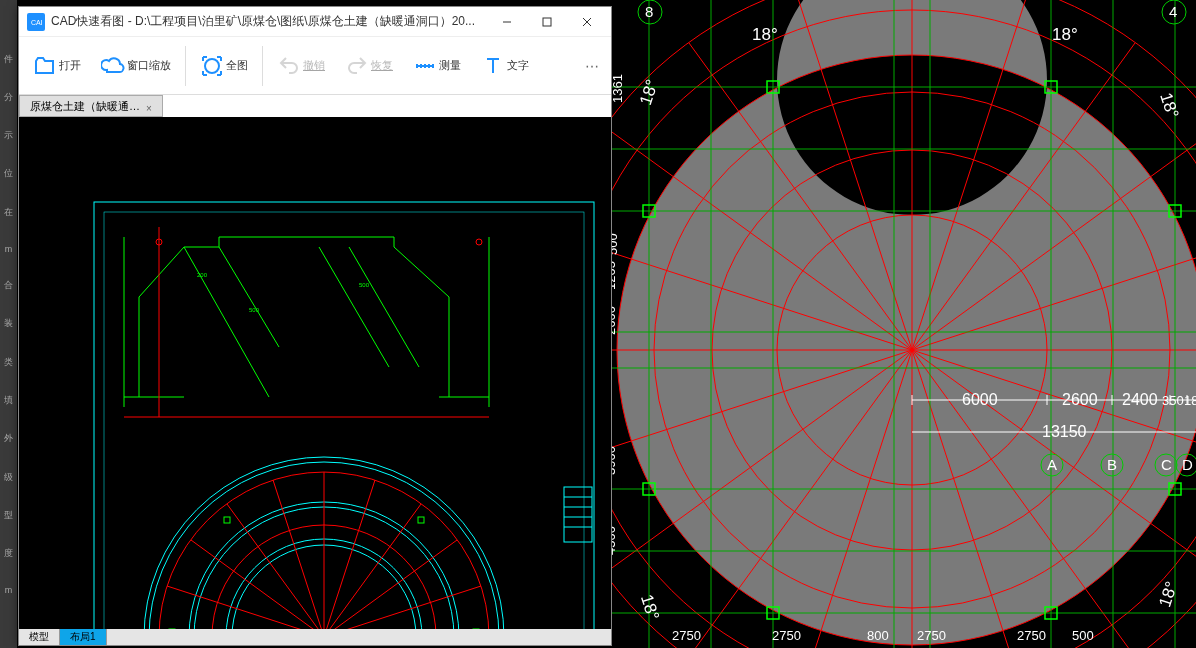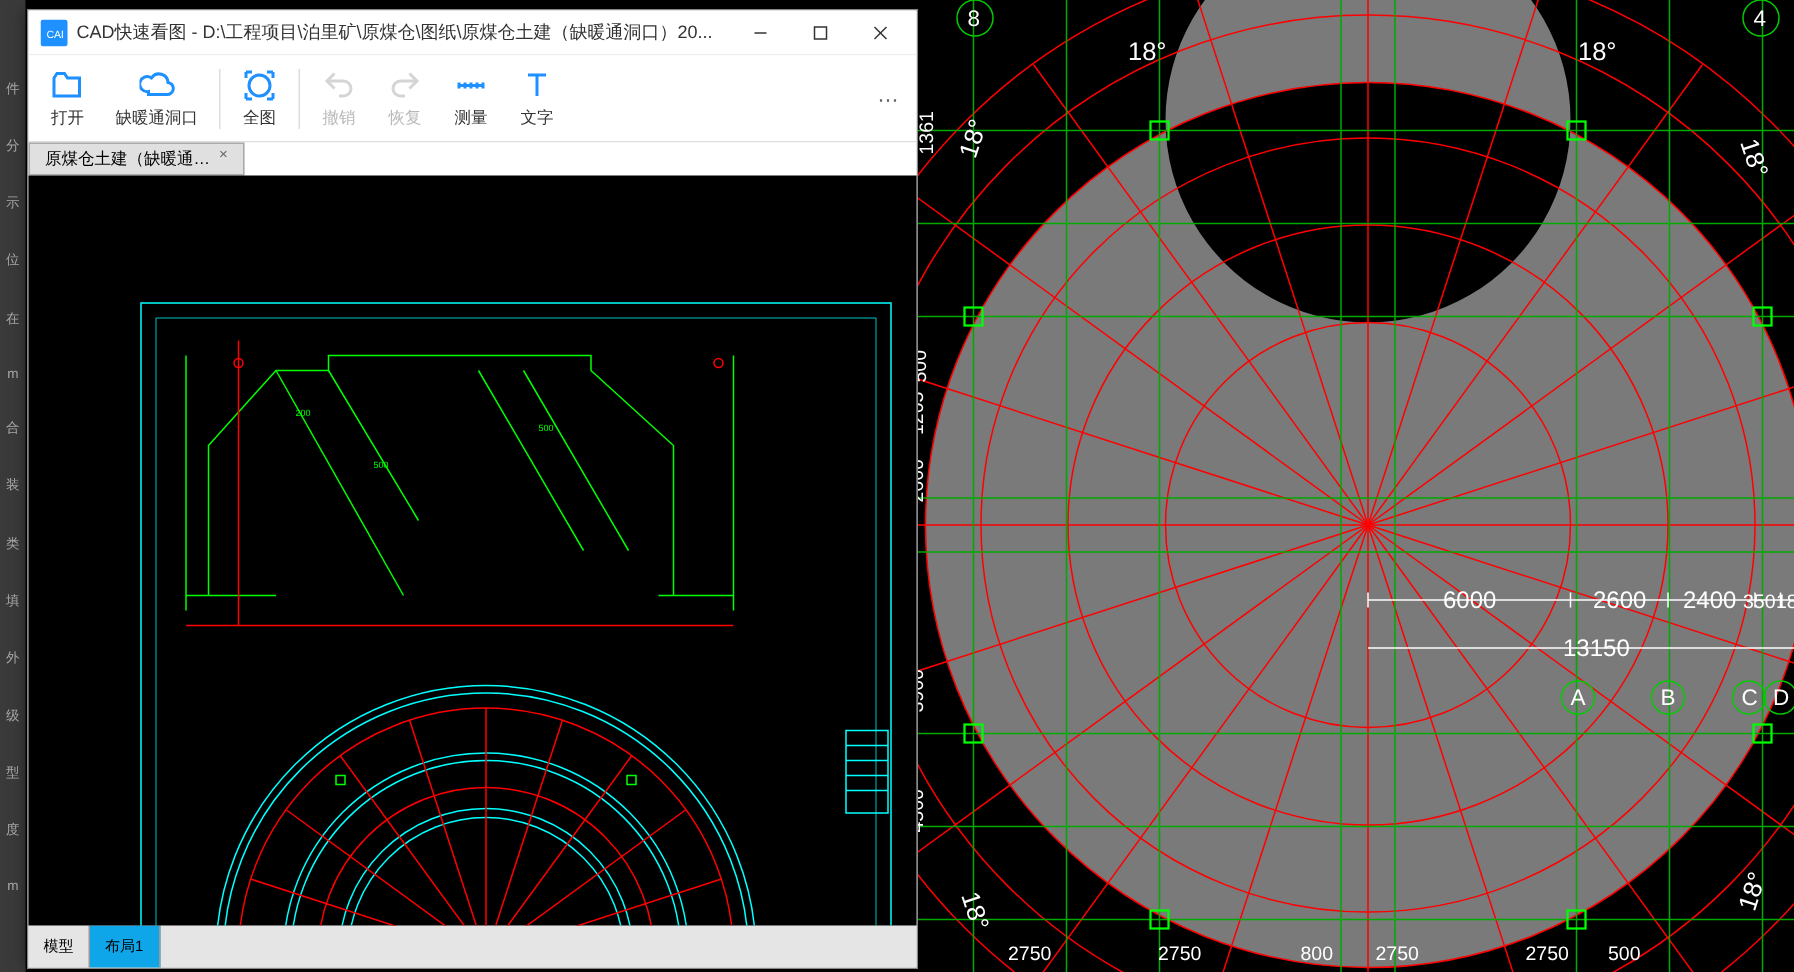--- a/index.html
+++ b/index.html
@@ -12,35 +12,35 @@
   .titlebar { height: 30px; background: #fff; display: flex; align-items: center; justify-content: space-between; padding: 0 4px 0 8px; border-bottom: 1px solid #eee; }
   .titlebar-left { display: flex; align-items: center; gap: 6px; flex: 1; overflow: hidden; }
   .app-icon { width: 18px; height: 18px; background: #1e90ff; border-radius: 2px; display: flex; align-items: center; justify-content: center; }
   .app-icon svg { width: 12px; height: 12px; }
   .title-text { font-size: 12px; color: #333; white-space: nowrap; overflow: hidden; text-overflow: ellipsis; }
   .win-controls { display: flex; }
   .win-btn { width: 40px; height: 30px; display: flex; align-items: center; justify-content: center; cursor: pointer; }
   .win-btn svg { width: 10px; height: 10px; }
   
   .toolbar { height: 58px; background: #fff; display: flex; align-items: center; padding: 0 4px; border-bottom: 1px solid #ddd; }
-  .tb-btn { display: flex; flex-direction: column; align-items: center; padding: 4px 10px; cursor: pointer; gap: 2px; }
-  .tb-btn.disabled { opacity: 0.35; cursor: default; }
+  .tb-btn { display: flex; flex-direction: row; align-items: center; padding: 4px 10px; cursor: pointer; gap: 2px; }
+  .tb-btn.disabled { opacity: 0.35; cursor: default; text-decoration: underline; }
   .tb-icon { width: 24px; height: 24px; display: flex; align-items: center; justify-content: center; color: #1e90ff; }
   .tb-label { font-size: 11px; color: #333; }
   .tb-sep { width: 1px; height: 40px; background: #ddd; margin: 0 4px; }
   .tb-more { margin-left: auto; padding: 0 8px; color: #666; font-size: 14px; }
   
   .tabbar { height: 22px; background: #fff; display: flex; align-items: stretch; }
-  .doc-tab { background: #e0e0e0; border: 1px solid #aaa; padding: 2px 10px; font-size: 11px; display: flex; align-items: flex-start; gap: 6px; cursor: pointer; }
+  .doc-tab { background: #e0e0e0; border: 1px solid #aaa; padding: 2px 10px; font-size: 11px; display: flex; align-items: flex-end; gap: 6px; cursor: pointer; }
   .doc-tab .x { font-size: 10px; color: #666; }
   
   .canvas-area { flex: 1; background: #000; position: relative; overflow: hidden; }
   .canvas-area svg { position: absolute; top: 0; left: 0; }
   
-  .bottom-tabs { height: 28px; background: #e5e5e5; display: flex; align-items: stretch; font-size: 10px; }
+  .bottom-tabs { height: 16px; background: #e5e5e5; display: flex; align-items: stretch; font-size: 10px; }
   .btab { padding: 1px 10px; border-right: 1px solid #999; display: flex; align-items: center; cursor: pointer; }
   .btab.active { background: #0ea5e9; }
   
   .right-viewport { position: absolute; left: 612px; top: 0; width: 584px; height: 648px; background: #000; }
   .right-viewport svg { width: 100%; height: 100%; }
   
   .dim-text { font-size: 16px; fill: #fff; font-family: Arial, sans-serif; }
   .angle-text { font-size: 17px; fill: #fff; font-family: Arial, sans-serif; }
   .marker-text { font-size: 15px; fill: #fff; font-family: Arial, sans-serif; }
   .small-dim { font-size: 13px; fill: #fff; font-family: Arial, sans-serif; }
@@ -105,21 +105,21 @@
           </svg>
         </div>
       <span class="tb-label">打开</span>
     </div>
     <div class="tb-btn">
       <div class="tb-icon">
           <svg viewBox="0 0 24 24" fill="none" stroke="currentColor" stroke-width="2">
             <path d="M6 16a5 5 0 1 1 2-9 6 6 0 0 1 11 3 4 4 0 0 1-1 8H6z"></path>
           </svg>
         </div>
-      <span class="tb-label">缺暖通洞口</span>
+      <span class="tb-label">窗口缩放</span>
     </div>
     <div class="tb-sep"></div>
     <div class="tb-btn">
       <div class="tb-icon">
           <svg viewBox="0 0 24 24" fill="none" stroke="currentColor" stroke-width="2">
             <circle cx="12" cy="12" r="7"></circle>
             <path d="M3 3h4M3 3v4M21 3h-4M21 3v4M3 21h4M3 21v-4M21 21h-4M21 21v-4"></path>
           </svg>
         </div>
       <span class="tb-label">全图</span>

